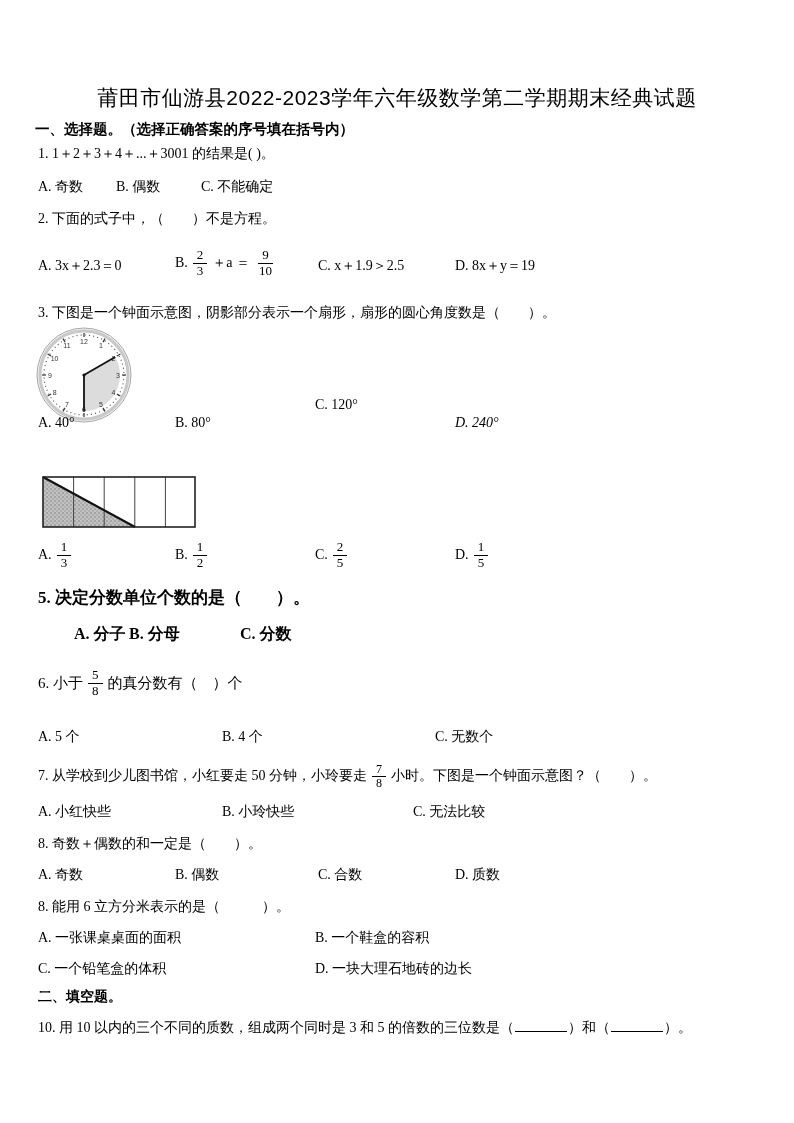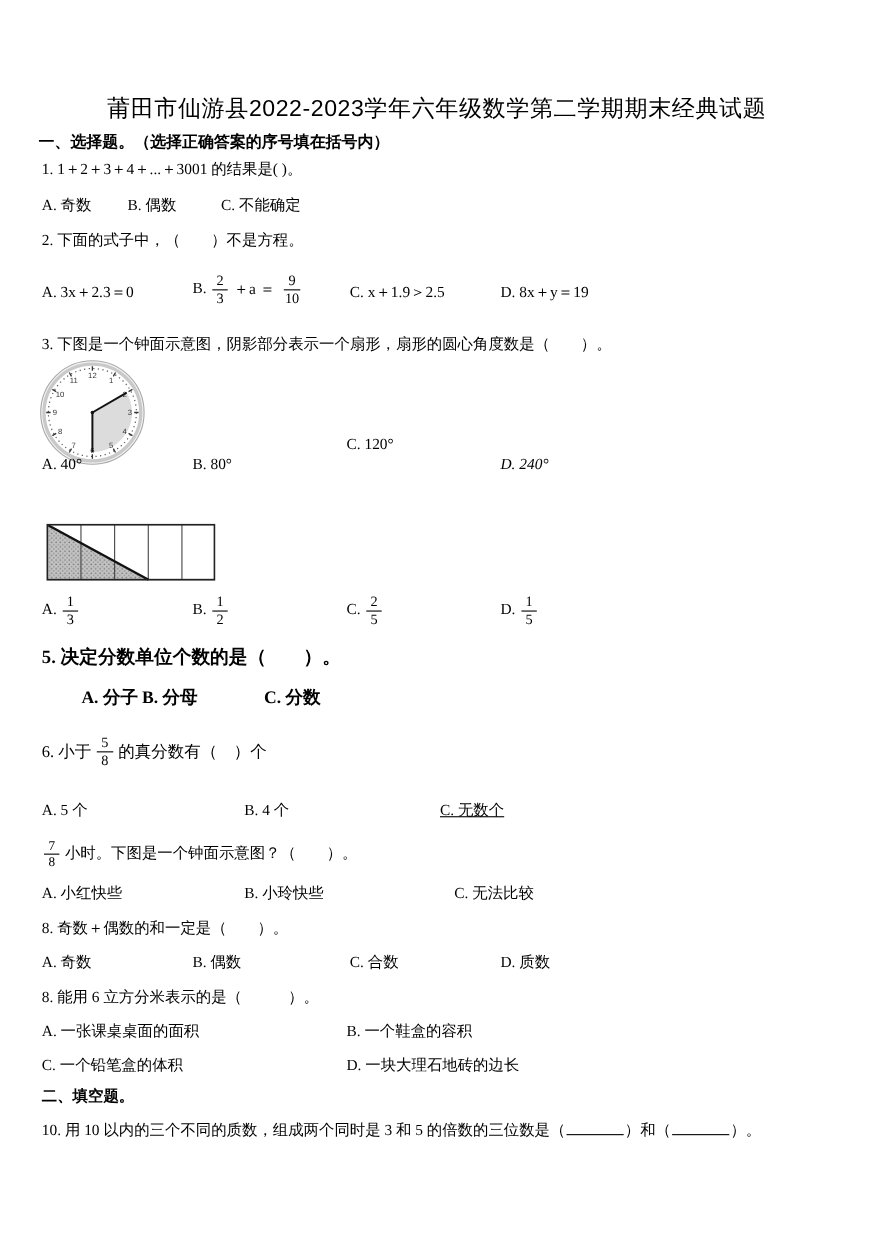--- a/index.html
+++ b/index.html
@@ -163,23 +163,24 @@
   <span class="abs med fracline" style="left:38px;top:663px;height:40px;">
     <span>6. 小于</span>
     <span class="frac">
       <span class="fnum">5</span>
       <span class="fden">8</span>
     </span>
     <span>的真分数有（　）个</span>
   </span>
   <span class="abs opt" style="left:38px;top:728px;">A. 5 个</span>
   <span class="abs opt" style="left:222px;top:728px;">B. 4 个</span>
-  <span class="abs opt" style="left:400px;top:728px;text-decoration:underline;">C. 无数个</span>
+  <span class="abs opt" style="left:435px;top:728px;">C. 无数个</span>
 
   <span class="abs stem fracline" style="left:38px;top:758px;height:36px;">
+    <span>7. 从学校到少儿图书馆，小红要走 50 分钟，小玲要走</span>
     <span class="frac small">
       <span class="fnum">7</span>
       <span class="fden">8</span>
     </span>
     <span>小时。下图是一个钟面示意图？（　　）。</span>
   </span>
   <span class="abs opt" style="left:38px;top:803px;">A. 小红快些</span>
   <span class="abs opt" style="left:222px;top:803px;">B. 小玲快些</span>
   <span class="abs opt" style="left:413px;top:803px;">C. 无法比较</span>
 

